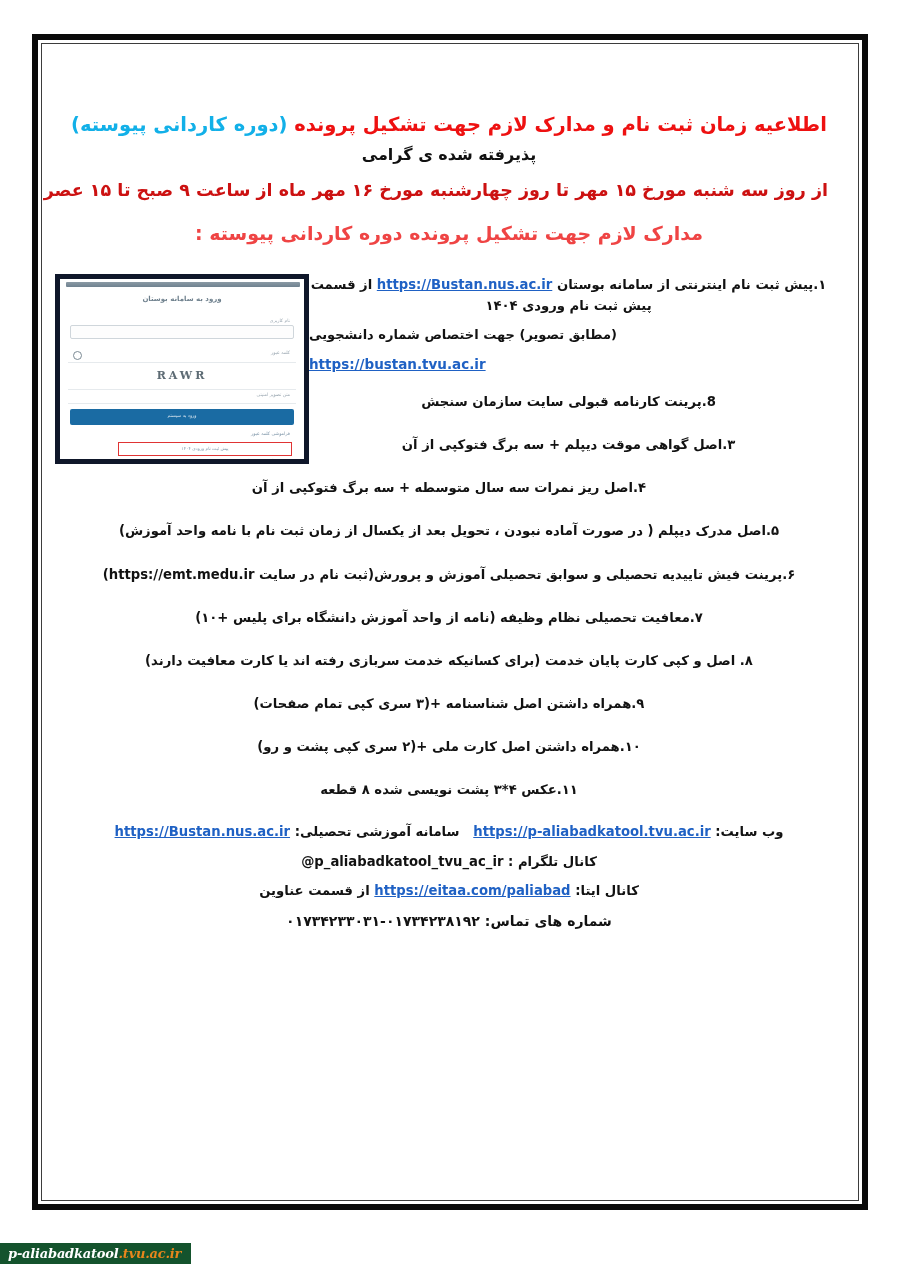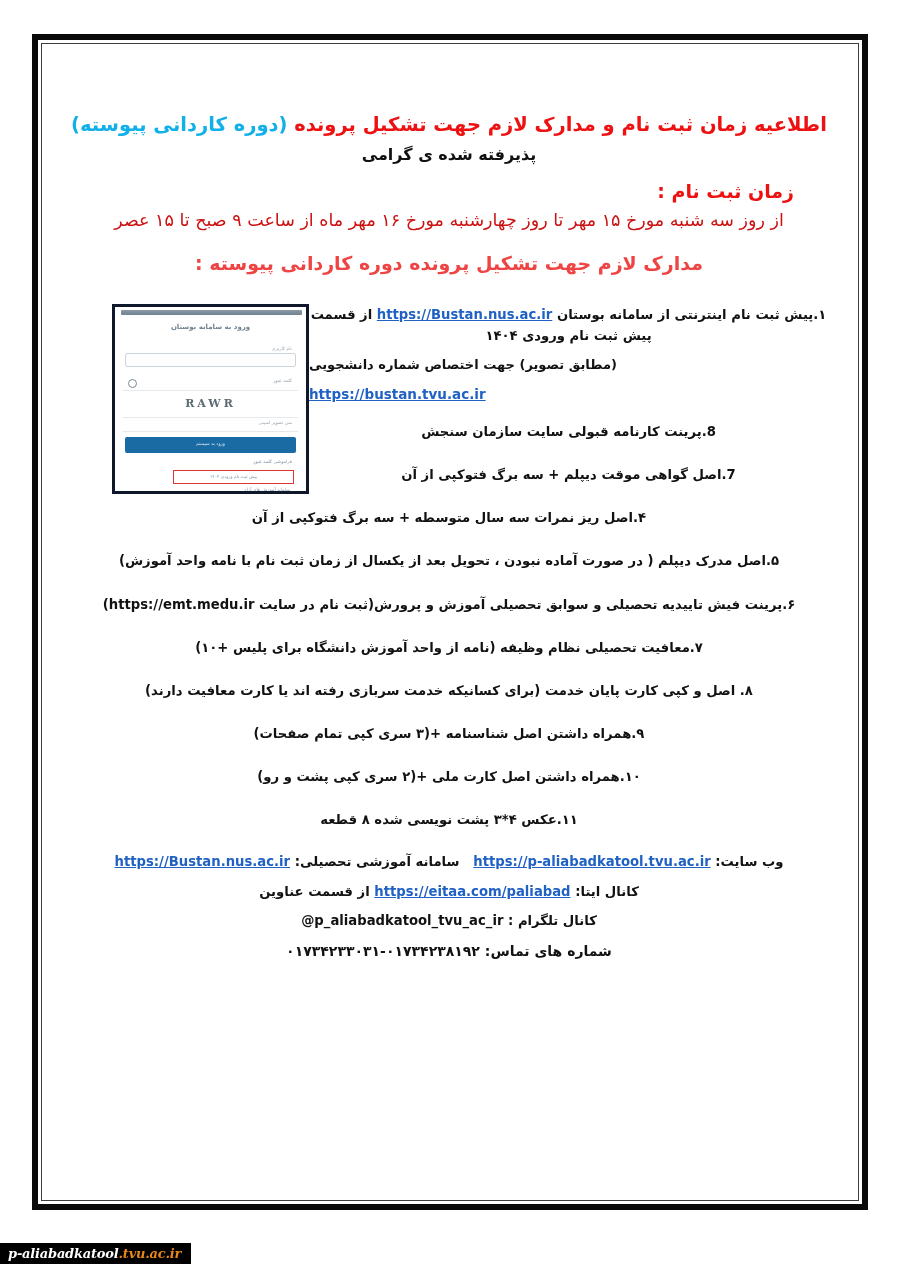--- a/index.html
+++ b/index.html
@@ -81,21 +81,21 @@
   }
   .h-red-label {
     font-size: 19px;
     font-weight: bold;
     color: #ee1111;
     text-align: right;
     margin: 4px 34px 8px 0;
   }
   .h-red-line {
     font-size: 17.5px;
-    font-weight: normal;
+    font-weight: bold;
     color: #cc1111;
     text-align: center;
     margin: 0 0 22px 0;
     white-space: nowrap;
   }
   .h-black-line {
     font-size: 19px;
     font-weight: bold;
     color: #ef4444;
     text-align: center;
@@ -150,24 +150,24 @@
   .float-shot {
     float: left;
     width: 233px;
     height: 190px;
     margin: 0 0 4px 6px;
     position: relative;
   }
 
   
   .shot {
-    width: 197px;
+    width: 254px;
     height: 190px;
     background: #ffffff;
-    border: 3px solid #0f172a;
+    border: 5px solid #0f172a;
     box-sizing: border-box;
     position: relative;
     overflow: hidden;
     filter: blur(0.25px);
   }
   .shot-topbar {
     position: absolute;
     left: 6px;
     right: 4px;
     top: 3px;
@@ -296,21 +296,21 @@
     direction: ltr;
     unicode-bidi: embed;
     display: inline-block;
   }
 
   
   .watermark {
     position: absolute;
     left: 0;
     bottom: 8px;
-    background: #000000;
+    background: #14532d;
     color: #ffffff;
     font-family: "DejaVu Serif", "Liberation Serif", serif;
     font-style: italic;
     font-weight: bold;
     font-size: 13px;
     padding: 3px 10px 3px 8px;
     direction: ltr;
     letter-spacing: -0.2px;
   }
   .watermark .accent {
@@ -326,21 +326,20 @@
   <div class="content">
 
     <div class="h-title">
       <span>اطلاعیه زمان ثبت نام و مدارک لازم جهت تشکیل پرونده</span>
       <span class="cyan">(دوره کاردانی پیوسته)</span>
     </div>
 
     <div class="h-sub">پذیرفته شده ی گرامی</div>
 
 
-    <div class="h-red-label">زمان ثبت نام :</div>
 
     <div class="h-red-line">از روز سه شنبه مورخ ۱۵ مهر تا روز چهارشنبه مورخ ۱۶ مهر ماه از ساعت ۹ صبح تا ۱۵ عصر</div>
 
     <div class="h-black-line">مدارک لازم جهت تشکیل پرونده  دوره کاردانی پیوسته :</div>
 
     <div class="doc-list">
 
       <div class="float-shot">
         <div class="shot">
           <div class="shot-topbar"></div>
@@ -381,21 +380,21 @@
         <span>از قسمت پیش ثبت نام ورودی  ۱۴۰۴</span>
       </div>
 
       <div class="li-note">(مطابق تصویر) جهت اختصاص شماره دانشجویی</div>
 
       <div class="li li-url-center">
         <a class="link" href="#">https://bustan.tvu.ac.ir</a>
       </div>
 
       <div class="li">8.پرینت کارنامه قبولی سایت سازمان سنجش</div>
-      <div class="li">7.اصل گواهی موقت دیپلم + سه برگ فتوکپی از آن</div>
+      <div class="li">۳.اصل گواهی موقت دیپلم + سه برگ فتوکپی از آن</div>
       <div class="li">۴.اصل ریز نمرات سه سال متوسطه + سه برگ فتوکپی از آن</div>
 
       <div class="li wide" style="clear:both;">۵.اصل مدرک دیپلم  ( در صورت آماده نبودن ، تحویل بعد از یکسال از زمان ثبت نام با نامه واحد آموزش)</div>
       <div class="li wide">۶.پرینت فیش تاییدیه تحصیلی و سوابق تحصیلی آموزش و پرورش(ثبت نام در سایت https://emt.medu.ir)</div>
       <div class="li wide">۷.معافیت تحصیلی نظام وظیفه (نامه از واحد آموزش دانشگاه برای پلیس +۱۰)</div>
       <div class="li wide">۸. اصل و کپی کارت  پایان خدمت (برای کسانیکه خدمت سربازی رفته اند یا کارت معافیت دارند)</div>
       <div class="li wide">۹.همراه داشتن اصل  شناسنامه +(۳ سری کپی تمام صفحات)</div>
       <div class="li wide">۱۰.همراه داشتن اصل کارت ملی +(۲ سری کپی پشت و رو)</div>
       <div class="li wide">۱۱.عکس ۴*۳ پشت نویسی شده    ۸  قطعه</div>
     </div>
@@ -403,30 +402,30 @@
     <div class="contact">
       <div class="contact-line">
         <span>وب سایت:</span>
         <a class="link" href="#">https://p-aliabadkatool.tvu.ac.ir</a>
         &nbsp;
         <span>سامانه آموزشی تحصیلی:</span>
         <a class="link" href="#">https://Bustan.nus.ac.ir</a>
       </div>
 
       <div class="contact-line">
+        <span>کانال تلگرام :</span>
+        <span class="tg-handle">@p_aliabadkatool_tvu_ac_ir</span>
+      </div>
+
+      <div class="contact-line">
         <span>کانال ایتا:</span>
         <a class="link" href="#">https://eitaa.com/paliabad</a>
         <span>از قسمت عناوین</span>
       </div>
 
-      <div class="contact-line">
-        <span>کانال تلگرام :</span>
-        <span class="tg-handle">@p_aliabadkatool_tvu_ac_ir</span>
-      </div>
-
       <div class="contact-line phones">
         <span>شماره های تماس:</span>
         <span>۰۱۷۳۴۲۳۸۱۹۲-۰۱۷۳۴۲۳۳۰۳۱</span>
       </div>
     </div>
 
   </div>
 </div>
 
 <div class="watermark">

